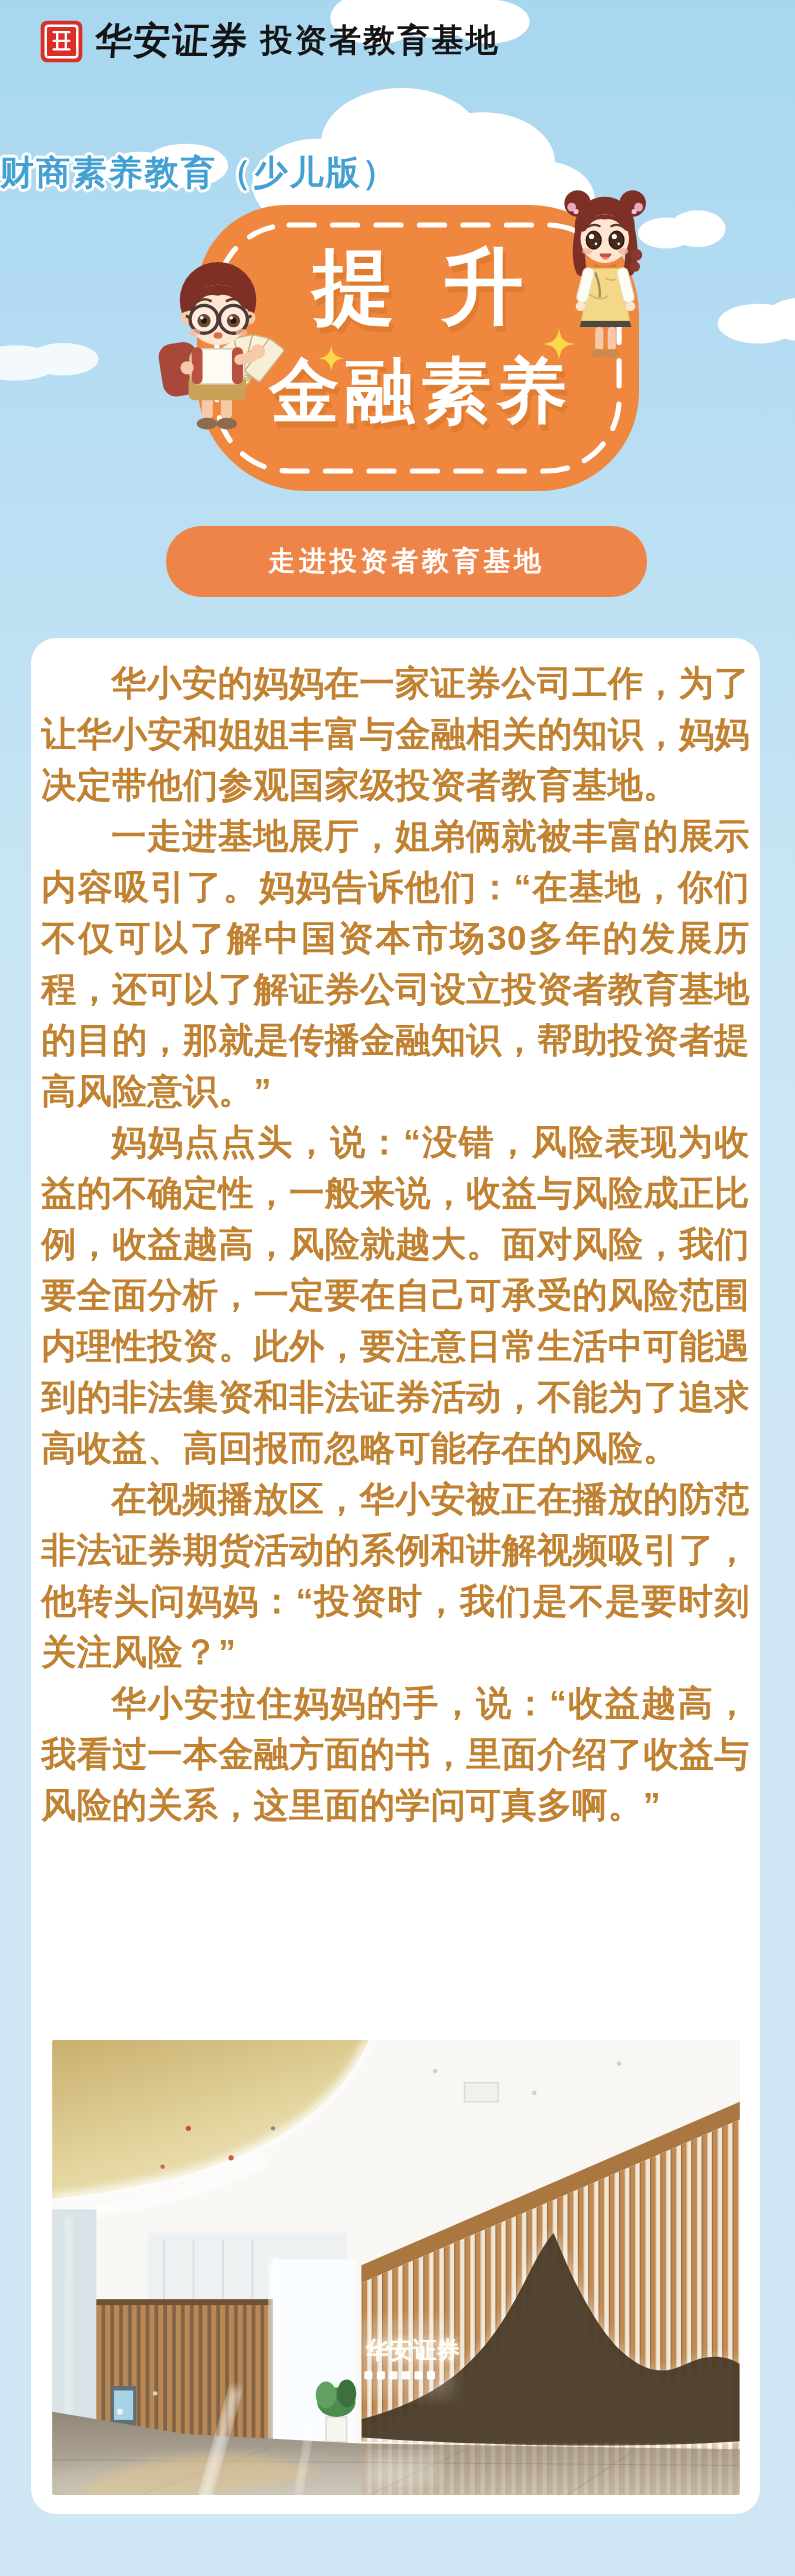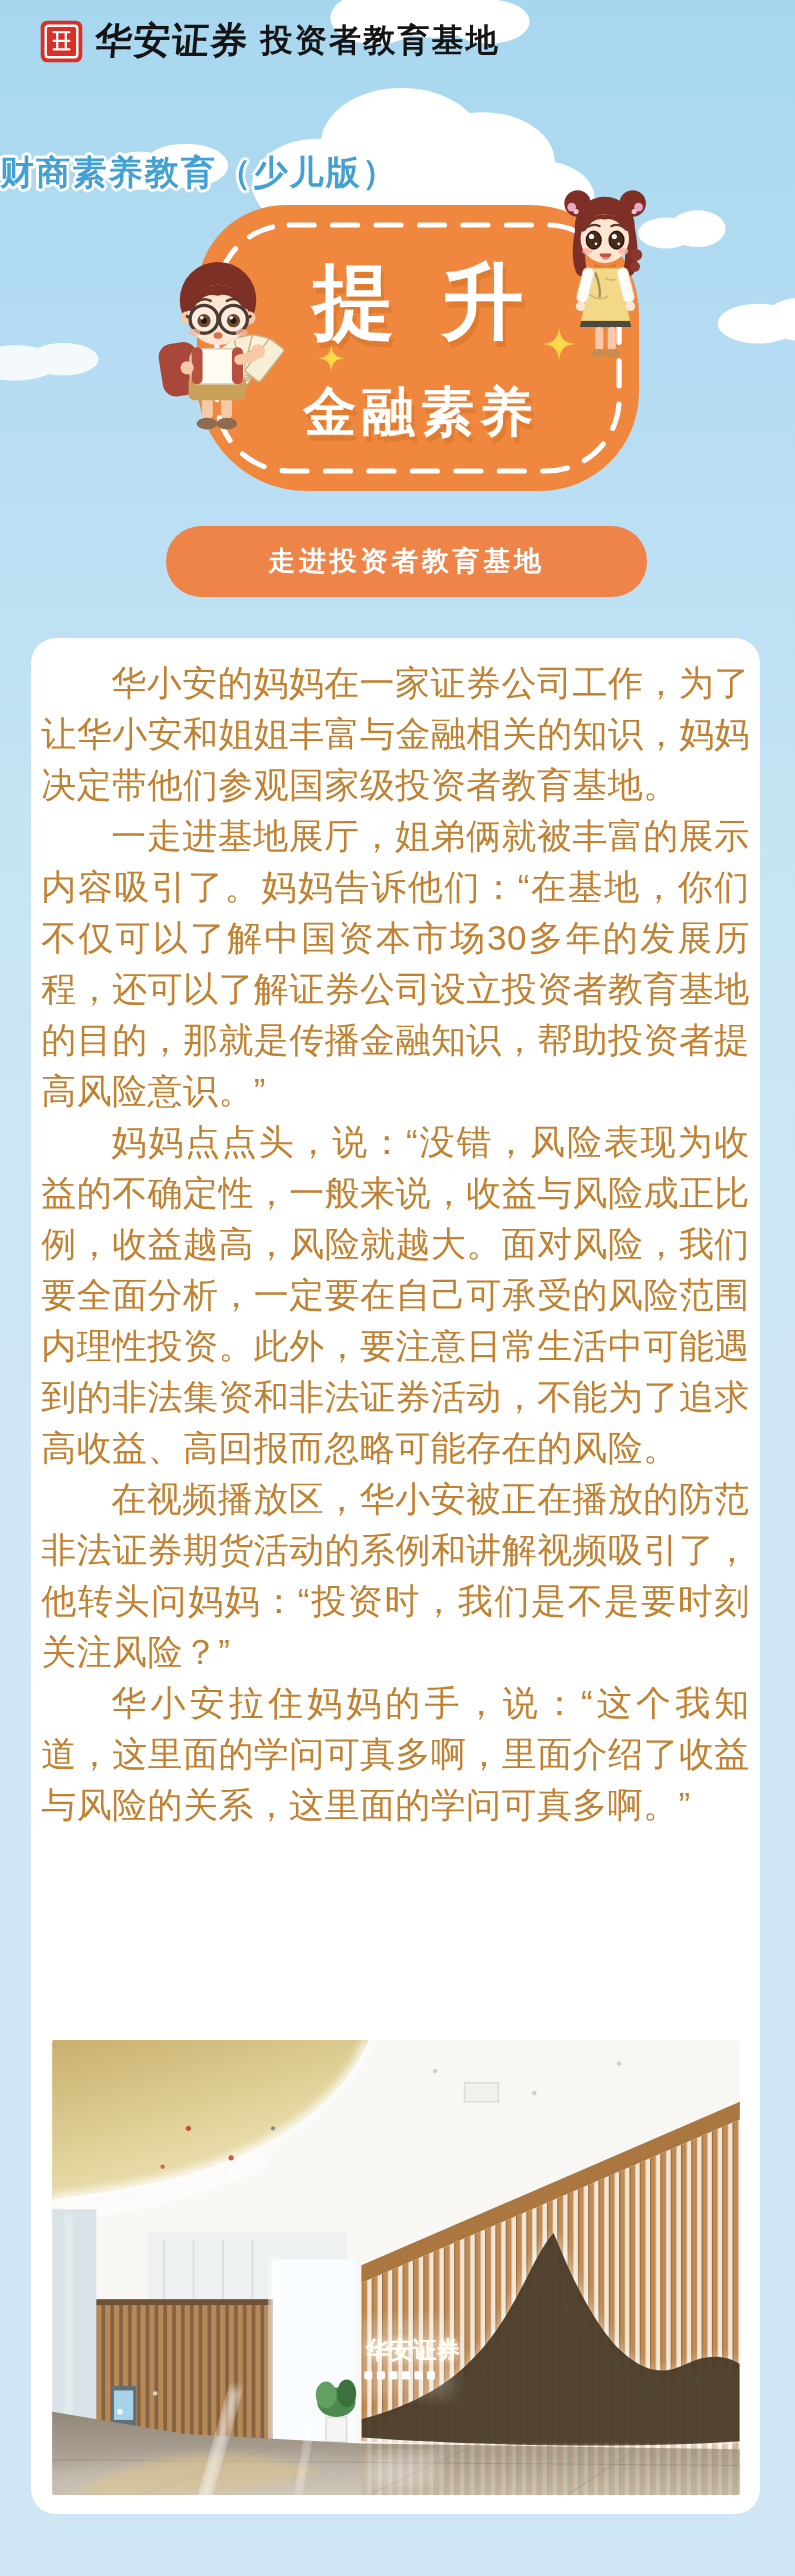--- a/index.html
+++ b/index.html
@@ -21,33 +21,33 @@
   .cloud{position:absolute;}
   .cloud ellipse{fill:#ffffff;}
   
   #badge{left:0;top:150px;width:795px;text-align:left;
     font-size:34px;font-weight:800;color:#42a1d2;letter-spacing:2.2px;
     text-shadow:0 2.9px 0 #fff,0 -2.9px 0 #fff,2.9px 0 0 #fff,-2.9px 0 0 #fff,2.2px 2.2px 0 #fff,-2.2px 2.2px 0 #fff,2.2px -2.2px 0 #fff,-2.2px -2.2px 0 #fff;}
   
   #hero-blob{left:197px;top:205px;width:442px;height:286px;background:#f0873f;
     border-radius:88px 110px 99px 110px;}
   #hero-blob svg.dash{position:absolute;left:0;top:0;}
-  #hero-title{position:absolute;left:0;top:42px;width:100%;text-align:center;color:#fff;font-weight:900;}
+  #hero-title{position:absolute;left:0;top:27px;width:100%;text-align:center;color:#fff;font-weight:900;}
   #hero-title .l1{font-size:82px;line-height:110px;letter-spacing:47px;text-indent:47px;
     text-shadow:2.9px 5.9px 0 rgba(205,114,32,.5);}
-  #hero-title .l2{font-size:53px;line-height:110px;letter-spacing:5.9px;text-indent:5.9px;
-    text-shadow:2.9px 5.9px 0 rgba(205,114,32,.5);}
+  #hero-title .l2{font-size:70px;line-height:110px;letter-spacing:5.9px;text-indent:5.9px;
+    text-shadow:2.9px 5.9px 0 rgba(205,114,32,.5);font-family:Liberation Mono, monospace;}
   .sparkle{position:absolute;}
   
   #pill{left:166px;top:526px;width:481px;height:71px;border-radius:35px;background:#ee8448;
     text-align:center;line-height:71px;font-size:27px;font-weight:800;color:#fff;letter-spacing:3.7px;}
   
   #card{left:31px;top:638px;width:729px;height:1876px;background:#ffffff;border-radius:25px;overflow:hidden;}
   #article{position:absolute;left:0;top:0;width:100%;box-sizing:border-box;padding:19px 10.3px 0 10.3px;
-    font-size:35px;line-height:51px;color:#c08130;text-align:justify;font-weight:400;letter-spacing:0.4px;}
+    font-size:35px;line-height:51px;color:#c08130;text-align:justify;font-weight:700;letter-spacing:0.4px;}
   #article p{margin:0;text-indent:2em;}
   #photo{position:absolute;left:20.6px;bottom:19px;width:688px;height:455px;border-radius:2.2px;overflow:hidden;background:#f7f6f3;}
 </style>
 </head>
 <body>
 
 <div id="page">
 
   <svg class="cloud" style="left:324px;top:-26px;" width="206" height="77" viewBox="0 0 280 105">
     <ellipse cx="70" cy="60" rx="62" ry="36"></ellipse>
@@ -209,21 +209,21 @@
   </svg>
 
   <div id="pill" class="abs">走进投资者教育基地</div>
 
   <div id="card" class="abs">
     <div id="article">
       <p>华小安的妈妈在一家证券公司工作，为了让华小安和姐姐丰富与金融相关的知识，妈妈决定带他们参观国家级投资者教育基地。</p>
       <p>一走进基地展厅，姐弟俩就被丰富的展示内容吸引了。妈妈告诉他们：“在基地，你们不仅可以了解中国资本市场30多年的发展历程，还可以了解证券公司设立投资者教育基地的目的，那就是传播金融知识，帮助投资者提高风险意识。”</p>
       <p>妈妈点点头，说：“没错，风险表现为收益的不确定性，一般来说，收益与风险成正比例，收益越高，风险就越大。面对风险，我们要全面分析，一定要在自己可承受的风险范围内理性投资。此外，要注意日常生活中可能遇到的非法集资和非法证券活动，不能为了追求高收益、高回报而忽略可能存在的风险。</p>
       <p>在视频播放区，华小安被正在播放的防范非法证券期货活动的系例和讲解视频吸引了，他转头问妈妈：“投资时，我们是不是要时刻关注风险？”</p>
-      <p>华小安拉住妈妈的手，说：“这个我知道，这里面的学问可真多啊，里面介绍了收益与风险的关系，这里面的学问可真多啊。”</p>
+      <p>华小安拉住妈妈的手，说：“收益越高，我看过一本金融方面的书，里面介绍了收益与风险的关系，这里面的学问可真多啊。”</p>
     </div>
 
     <div id="photo">
       <svg width="688" height="455" viewBox="0 0 934 618">
         <defs>
           <linearGradient id="goldGrad" x1="0" y1="0" x2="0.6" y2="1">
             <stop offset="0" stop-color="#c9af6e"></stop>
               <stop offset="0.6" stop-color="#e2d49c"></stop>
               <stop offset="1" stop-color="#f0e6bf"></stop>
           </linearGradient>

